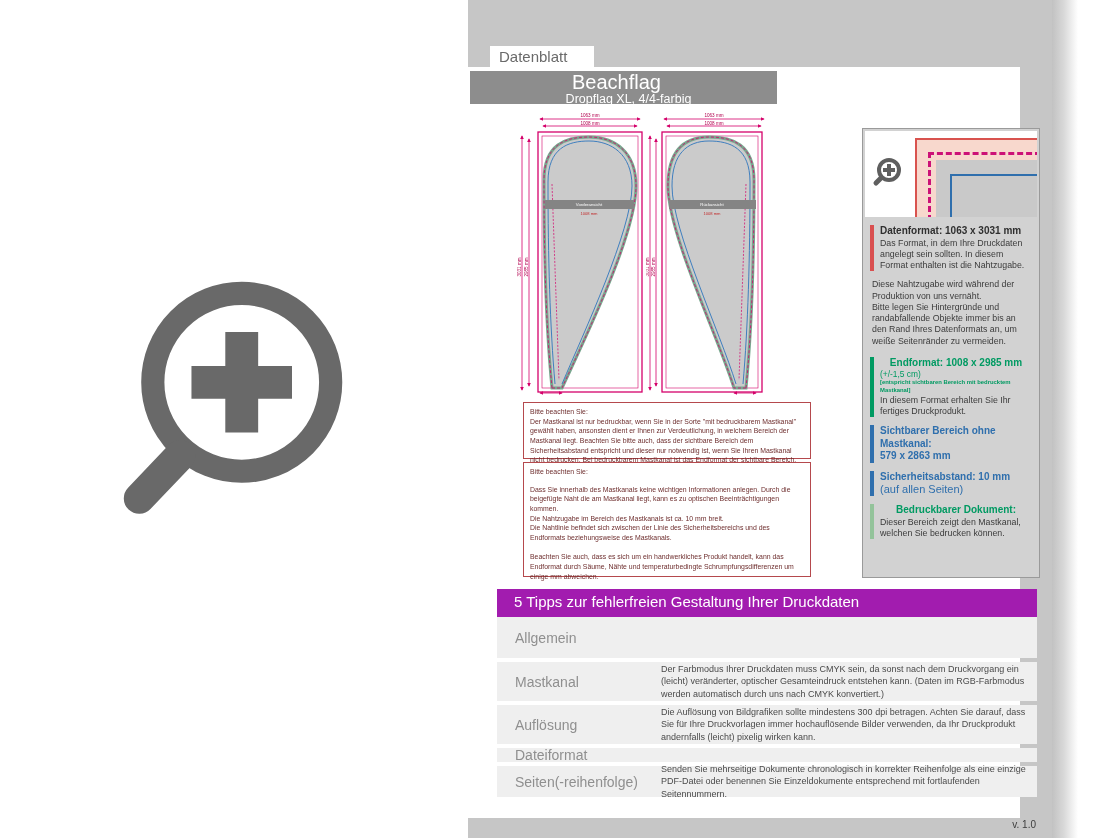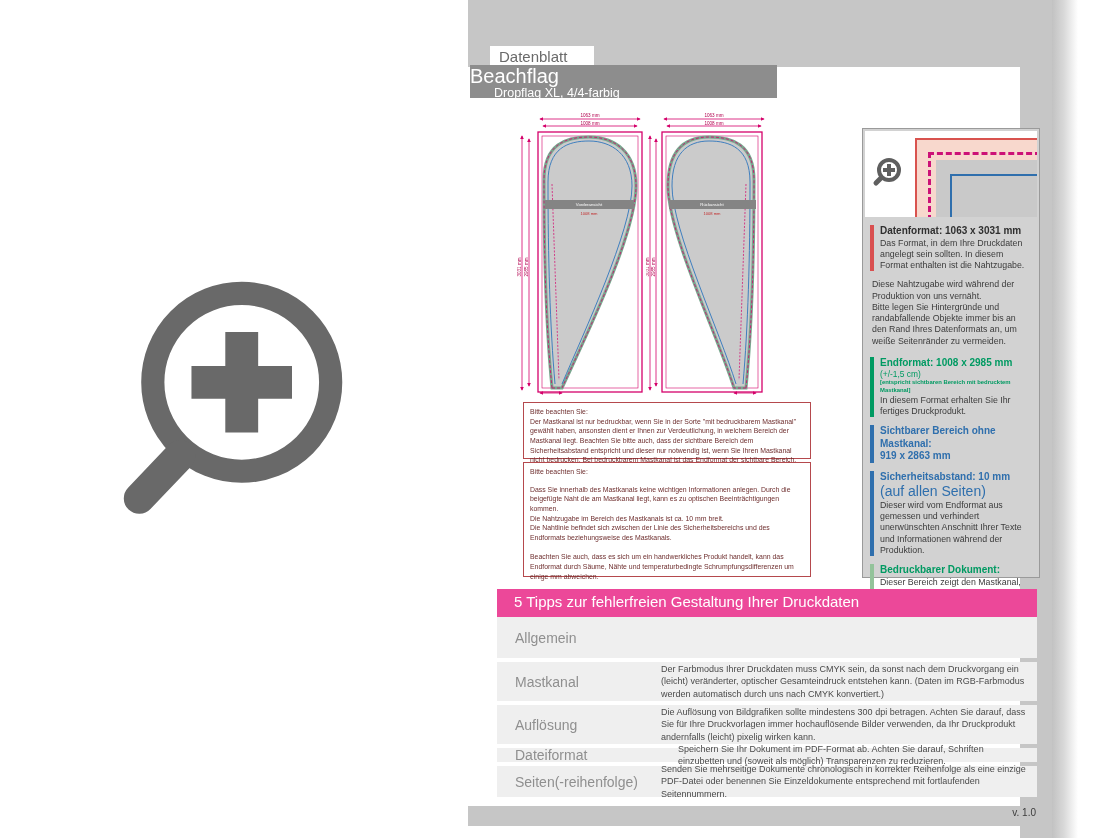--- a/index.html
+++ b/index.html
@@ -6,30 +6,30 @@
   .canvas{position:relative;width:1117px;height:838px;background:#ffffff;overflow:hidden;
           font-family:"Liberation Sans",sans-serif;border-radius:10px;}
 
   
   .big-zoom{position:absolute;left:104px;top:276px;}
 
   
   .doc{position:absolute;left:468px;top:0;width:584px;height:838px;background:#ffffff;}
   .doc-top-band{position:absolute;left:0;top:0;width:100%;height:67px;background:#c6c6c6;}
   .doc-right-band{position:absolute;right:0;top:0;bottom:0;width:32px;background:#c6c6c6;}
-  .doc-bottom-band{position:absolute;left:0;bottom:12px;width:100%;height:20px;background:#c6c6c6;
+  .doc-bottom-band{position:absolute;left:0;bottom:0;width:100%;height:20px;background:#c6c6c6;
                    text-align:right;font-size:10px;color:#3c3c3c;line-height:20px;padding-right:0;box-sizing:border-box;}
   .version{position:absolute;right:16px;bottom:3px;font-size:10px;color:#3c3c3c;}
   .right-edge{position:absolute;left:1052px;top:0;width:26px;height:838px;
               background:linear-gradient(to right,#c2c2c2 0%,#d8d8d8 45%,#ffffff 100%);}
 
   .tab{position:absolute;left:22px;top:46px;width:104px;height:22px;background:#ffffff;
        font-size:15px;color:#6a6a6a;line-height:22px;padding-left:9px;box-sizing:border-box;}
-  .title-band{position:absolute;left:2px;top:65px;width:307px;height:33px;background:#8d8d8d;
-              color:#ffffff;text-align:left;padding-right:14px;box-sizing:border-box;}
+  .title-band{position:absolute;left:2px;top:71px;width:307px;height:33px;background:#8d8d8d;
+              color:#ffffff;text-align:center;padding-right:14px;box-sizing:border-box;}
   .title-band .t1{font-size:20px;line-height:21px;margin-top:1px;}
   .title-band .t2{font-size:12.5px;line-height:12px;margin-left:24px;}
 
   
   .flag{position:absolute;}
   .dim{stroke:#d4006a;stroke-width:0.8;}
   .dimtext{fill:#b1004e;font-size:4.6px;text-anchor:middle;font-family:"Liberation Sans",sans-serif;}
   .bandtext{fill:#ffffff;font-size:4.3px;text-anchor:middle;font-family:"Liberation Sans",sans-serif;}
   .bandval{fill:#c22c2c;font-size:4.1px;text-anchor:middle;font-family:"Liberation Sans",sans-serif;}
 
@@ -56,38 +56,38 @@
   .sec{display:flex;margin-bottom:8px;}
   .sec .bar{width:4px;flex:none;margin-right:6px;}
   .sec .bx{flex:1;}
   .bar-red{background:#d94f4f;}
   .bar-green{background:#009a62;}
   .bar-blue{background:#2f6fad;}
   .bar-lightgreen{background:#93c39a;}
   .sec h4{margin:0;font-size:10px;line-height:1.25;}
   .sec .body{font-size:8.8px;color:#3b3b3b;line-height:1.28;white-space:pre-line;}
   .h-dark{color:#2f2f2f;}
-  .h-green{color:#009a62;}
+  .h-green{color:#009a62;text-align:center;}
   .h-blue{color:#2f6fad;}
   .sub-green{font-size:8.4px;color:#009a62;line-height:1.2;}
   .sub-green-tiny{font-size:5.9px;color:#009a62;font-weight:bold;line-height:1.3;}
-  .sub-blue{font-size:14px;color:#2f6fad;line-height:1.2;}
+  .sub-blue{font-size:11px;color:#2f6fad;line-height:1.2;}
   .plain{font-size:8.8px;color:#3b3b3b;line-height:1.28;white-space:pre-line;margin:0 0 10px 2px;}
   .h4pre{white-space:pre-line;}
 
   
-  .tips-header{position:absolute;left:29px;top:589px;width:540px;height:39px;background:#ec4899;
+  .tips-header{position:absolute;left:29px;top:589px;width:540px;height:39px;background:#a21caf;
                color:#ffffff;font-size:15px;line-height:25px;padding-left:17px;box-sizing:border-box;}
   .tips{position:absolute;left:29px;top:617px;width:540px;display:flex;flex-direction:column;gap:4px;}
   .tip-row{display:flex;background:#efefef;}
   .tip-label{width:158px;flex:none;font-size:14px;color:#8f8f8f;display:flex;align-items:center;
              padding-left:18px;box-sizing:border-box;}
   .tip-text{flex:1;font-size:9px;color:#4a4a4a;line-height:1.35;padding:5px 10px 5px 6px;
             display:flex;align-items:center;box-sizing:border-box;}
-  .r1{height:41px;} .r2{height:39px;} .r3{height:39px;} .r4{height:14px;gap:17px;} .r5{height:31px;}
+  .r1{height:41px;} .r2{height:39px;} .r3{height:39px;} .r4{height:14px;} .r5{height:31px;}
 </style>
 </head>
 <body>
 
 <div class="canvas">
 
   <svg class="big-zoom" width="260" height="290" viewBox="0 0 260 300">
     <circle cx="138" cy="110" r="92" fill="none" stroke="#696969" stroke-width="24"></circle>
     <path d="M121,58 h34 v35 h35 v34 h-35 v35 h-34 v-35 h-35 v-34 h35 z" fill="#696969"></path>
     <line x1="74" y1="186" x2="32" y2="230" stroke="#696969" stroke-width="32" stroke-linecap="round"></line>
@@ -213,30 +213,29 @@
             <div class="sub-green">(+/-1,5 cm)</div>
             <div class="sub-green-tiny">[entspricht sichtbaren Bereich mit bedrucktem Mastkanal]</div>
             <div class="body">In diesem Format erhalten Sie Ihr fertiges Druckprodukt.</div>
           </div>
         </div>
 
         <div class="sec">
           <div class="bar bar-blue"></div>
           <div class="bx">
             <h4 class="h-blue h4pre">Sichtbarer Bereich ohne Mastkanal:
-919 x 2863 mm</h4>
+579 x 2863 mm</h4>
           </div>
         </div>
 
         <div class="sec">
           <div class="bar bar-blue"></div>
           <div class="bx">
             <h4 class="h-blue">Sicherheitsabstand: 10 mm</h4>
             <div class="sub-blue">(auf allen Seiten)</div>
-            <div class="body">Dieser wird vom Endformat aus gemessen und verhindert unerwünschten Anschnitt Ihrer Texte und Informationen während der Produktion.</div>
           </div>
         </div>
 
         <div class="sec">
           <div class="bar bar-lightgreen"></div>
           <div class="bx">
             <h4 class="h-green">Bedruckbarer Dokument:</h4>
             <div class="body">Dieser Bereich zeigt den Mastkanal, welchen Sie bedrucken können.</div>
           </div>
         </div>
@@ -251,21 +250,20 @@
       <div class="tip-row r2">
         <div class="tip-label">Mastkanal</div>
         <div class="tip-text">Der Farbmodus Ihrer Druckdaten muss CMYK sein, da sonst nach dem Druckvorgang ein (leicht) veränderter, optischer Gesamteindruck entstehen kann. (Daten im RGB-Farbmodus werden automatisch durch uns nach CMYK konvertiert.)</div>
       </div>
       <div class="tip-row r3">
         <div class="tip-label">Auflösung</div>
         <div class="tip-text">Die Auflösung von Bildgrafiken sollte mindestens 300 dpi betragen. Achten Sie darauf, dass Sie für Ihre Druckvorlagen immer hochauflösende Bilder verwenden, da Ihr Druckprodukt andernfalls (leicht) pixelig wirken kann.</div>
       </div>
       <div class="tip-row r4">
         <div class="tip-label">Dateiformat</div>
-        <div class="tip-text">Speichern Sie Ihr Dokument im PDF-Format ab. Achten Sie darauf, Schriften einzubetten und (soweit als möglich) Transparenzen zu reduzieren.</div>
       </div>
       <div class="tip-row r5">
         <div class="tip-label">Seiten(-reihenfolge)</div>
         <div class="tip-text">Senden Sie mehrseitige Dokumente chronologisch in korrekter Reihenfolge als eine einzige PDF-Datei oder benennen Sie Einzeldokumente entsprechend mit fortlaufenden Seitennummern.</div>
       </div>
     </div>
 
     <div class="doc-bottom-band">
       <span class="version">v. 1.0</span>
     </div>

